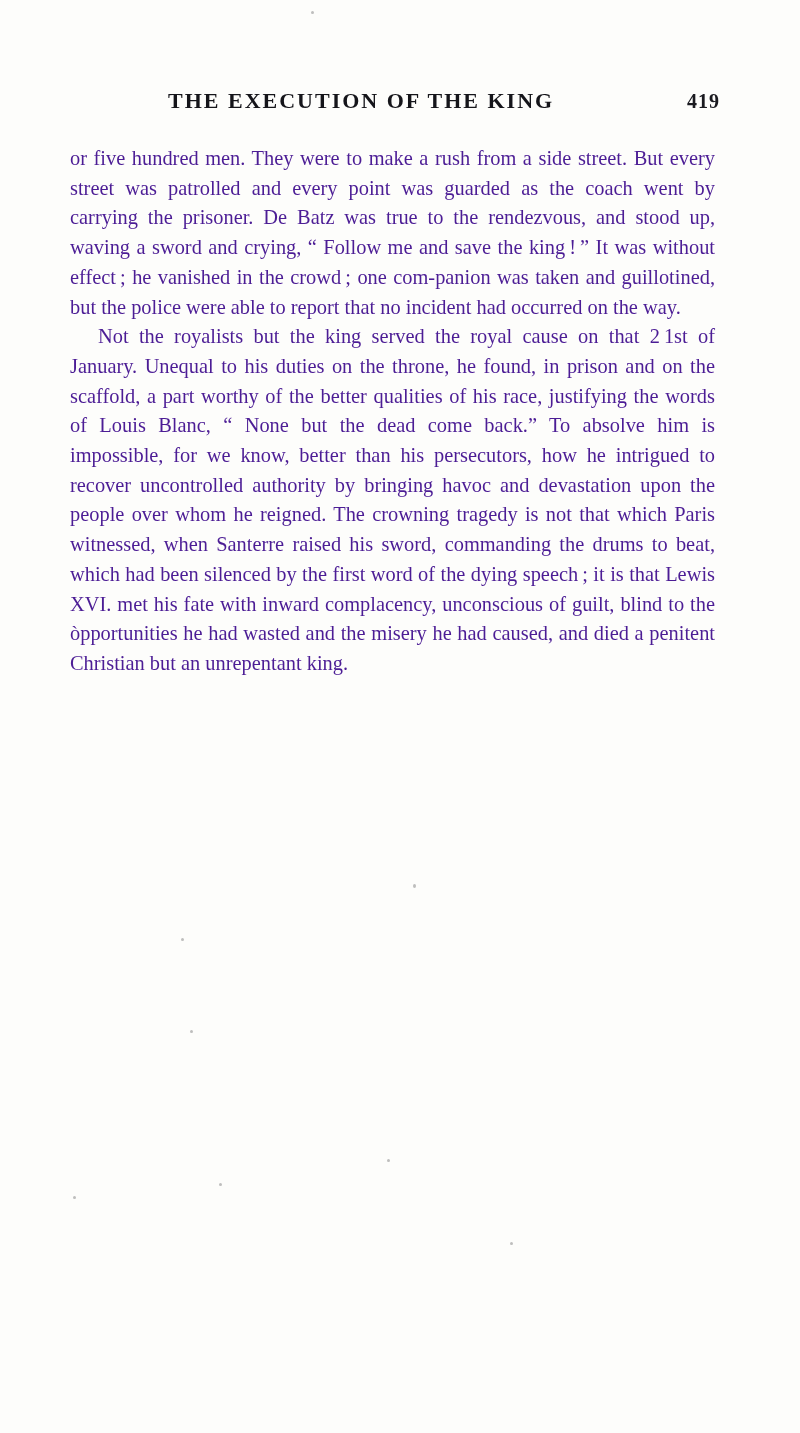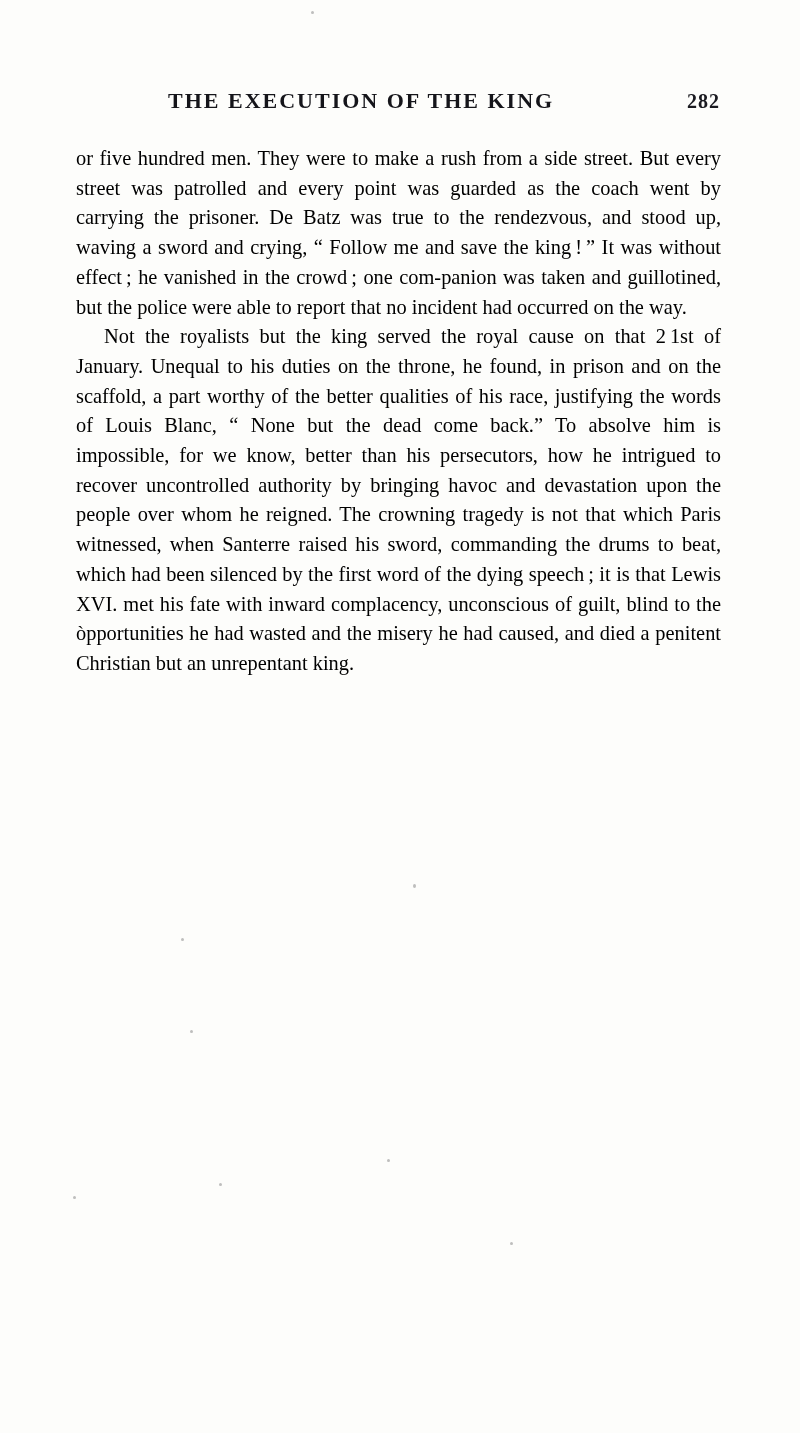--- a/index.html
+++ b/index.html
@@ -44,27 +44,27 @@
   .folio {
     font-family: "Liberation Serif", serif;
     font-size: 20px;
     font-weight: 600;
     letter-spacing: 1px;
     color: #1a1a20;
   }
   .body-text {
     position: absolute;
     top: 144px;
-    left: 76px;
+    left: 70px;
     width: 645px;
     font-size: 20.4px;
     line-height: 29.7px;
     text-align: justify;
     text-justify: inter-word;
-    color: #000000;
+    color: #4c1d95;
   }
   .body-text p {
     margin: 0;
   }
   .body-text p.indent {
     text-indent: 28px;
     font-family: Liberation Serif, serif;
   }
   .speck {
     position: absolute;
@@ -90,21 +90,21 @@
   <span class="speck sp2"></span>
   <span class="speck sp3"></span>
   <span class="speck sp4"></span>
   <span class="speck sp5"></span>
   <span class="speck sp6"></span>
   <span class="speck sp7"></span>
   <span class="speck sp8"></span>
 
   <div class="running-head">
     <div class="head-title">THE EXECUTION OF THE KING</div>
-    <div class="folio">282</div>
+    <div class="folio">419</div>
   </div>
 
   <div class="body-text">
     <p>or five hundred men.  They were to make a rush from a side street.    But  every  street  was  patrolled  and  every  point was  guarded  as  the  coach  went  by  carrying  the  prisoner. De Batz  was  true  to  the  rendezvous,  and  stood  up,  waving a  sword  and  crying,  “ Follow  me  and  save  the  king ! ”    It was  without  effect ;  he  vanished  in  the  crowd ;  one  com-panion  was  taken  and  guillotined,  but  the  police  were  able to  report  that  no  incident  had  occurred  on  the  way.</p>
     <p class="indent">Not  the  royalists  but  the  king  served  the  royal  cause on  that  2 1st  of  January.    Unequal  to  his  duties  on  the throne,  he  found,  in  prison  and  on  the  scaffold,  a  part worthy  of  the  better  qualities  of  his  race,  justifying  the words  of  Louis  Blanc,  “ None  but  the  dead  come  back.” To  absolve  him  is  impossible,  for  we  know,  better  than his  persecutors,  how he  intrigued  to  recover  uncontrolled authority  by  bringing  havoc  and  devastation  upon  the people  over  whom  he  reigned.    The  crowning  tragedy is  not  that  which  Paris  witnessed,  when  Santerre  raised his  sword,  commanding  the  drums  to  beat,  which  had been  silenced  by  the  first  word  of  the  dying  speech ;  it  is that  Lewis  XVI. met  his  fate  with  inward  complacency, unconscious  of  guilt,  blind  to  the  òpportunities  he  had wasted  and  the  misery  he  had  caused,  and  died  a  penitent Christian  but  an  unrepentant  king.</p>
   </div>
 
 </div>
 
 </body></html>

